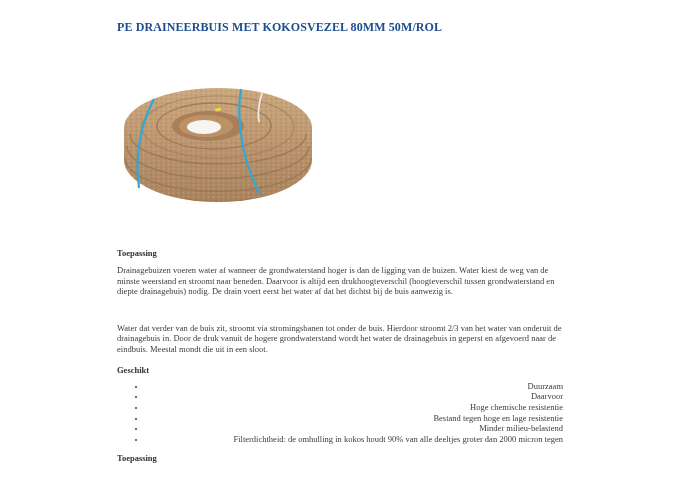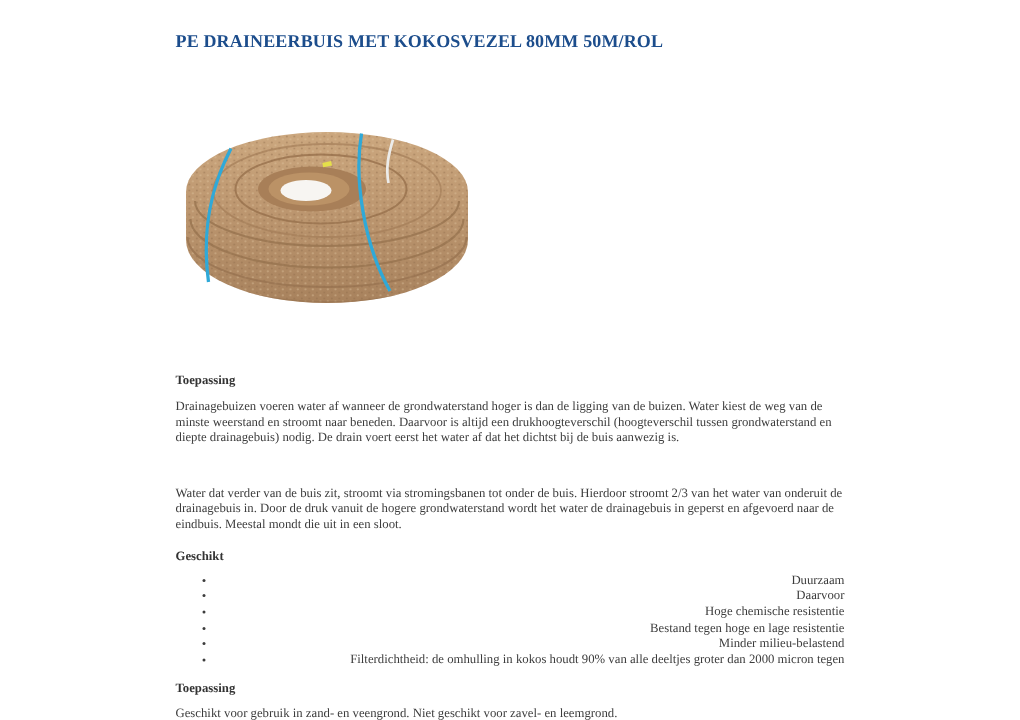--- a/index.html
+++ b/index.html
@@ -110,16 +110,15 @@
     <ul class="bullets">
       <li>Duurzaam</li>
       <li>Daarvoor</li>
       <li>Hoge chemische resistentie</li>
       <li>Bestand tegen hoge en lage resistentie</li>
       <li>Minder milieu-belastend</li>
       <li>Filterdichtheid: de omhulling in kokos houdt 90% van alle deeltjes groter dan 2000 micron tegen</li>
     </ul>
 
     <h2 class="sec toepassing">Toepassing</h2>
-    <p class="body p3">Geschikt voor gebruik in zand- en veengrond. Niet geschikt voor zavel- en leemgrond.</p>
 
   </div>
 </div>
 
 </body></html>

